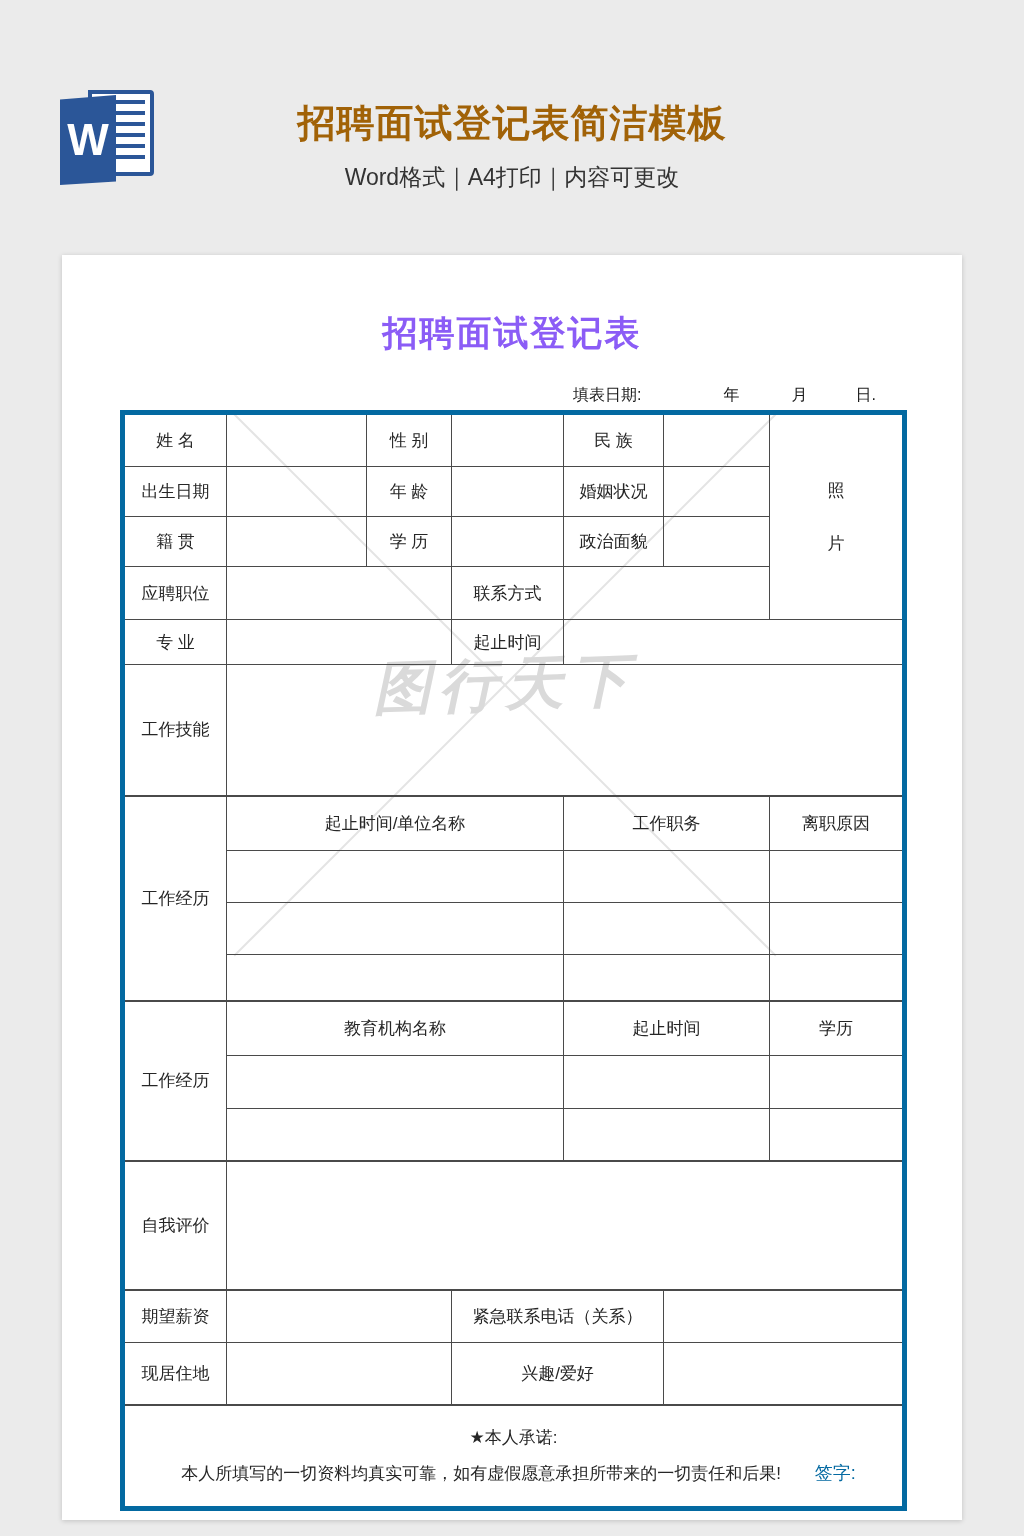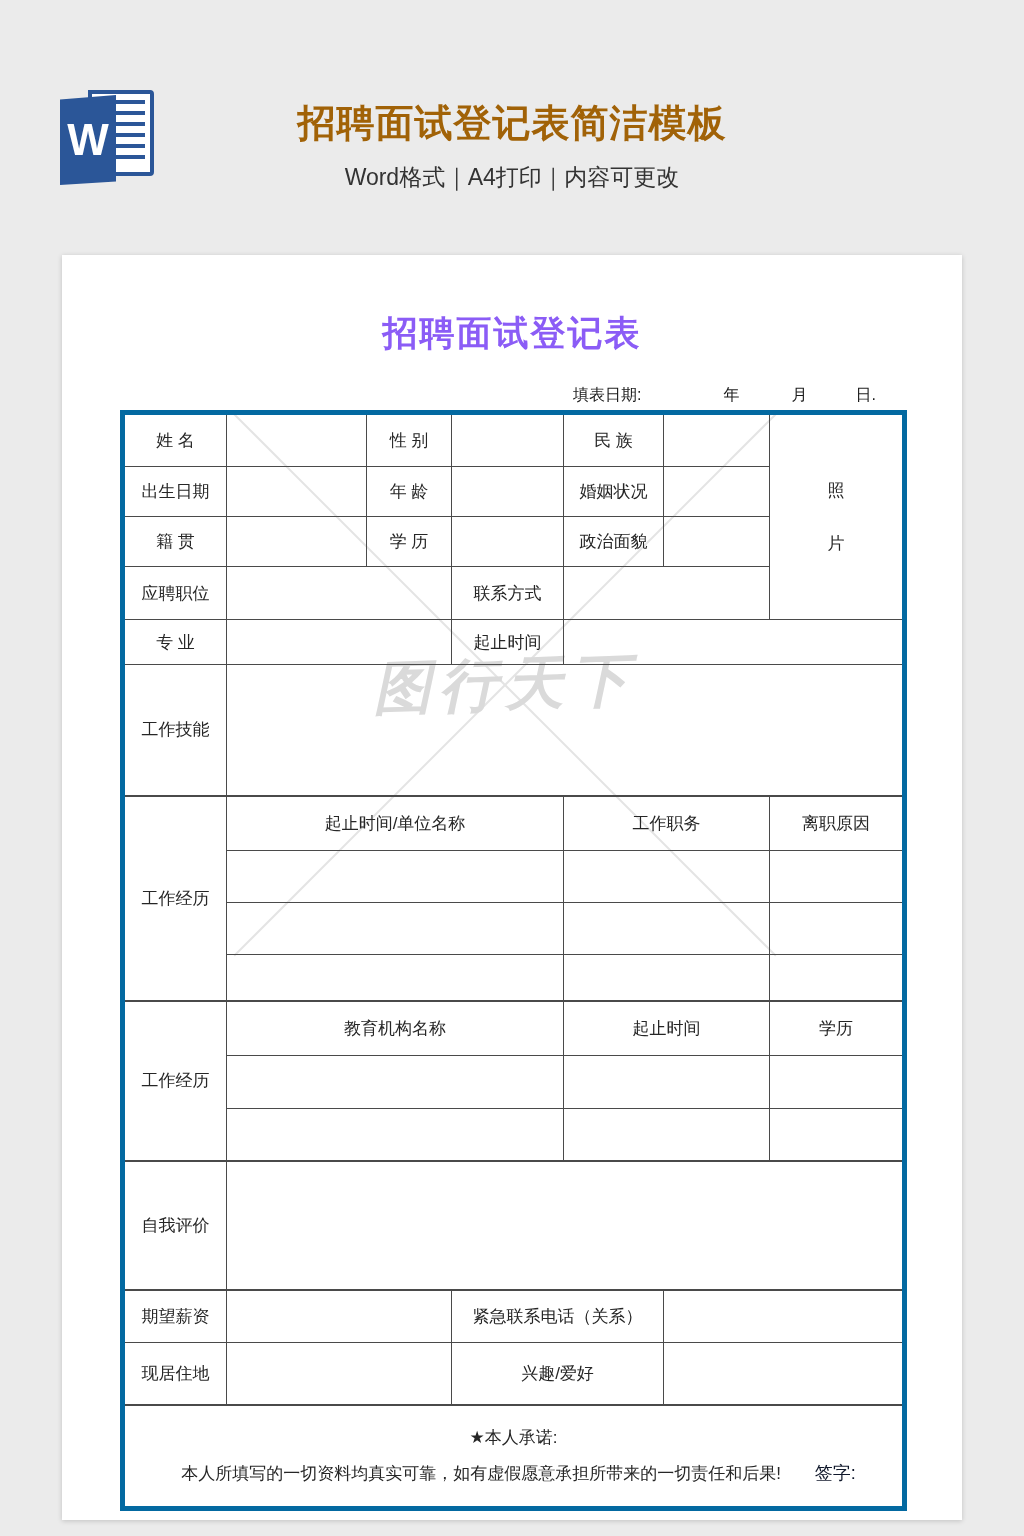--- a/index.html
+++ b/index.html
@@ -96,21 +96,21 @@
   tr.sec td { border-top-width: 2px; margin-top: 29px; }
 
   td.photo-cell { color: #a8a8a8; font-size: 17px; }
   .photo-stack { display: flex; flex-direction: column; align-items: center; gap: 30px; }
 
   td.commit-cell {
     text-align: left; vertical-align: middle;
     padding: 10px 12px; font-size: 16px; color: #2b2b2b; line-height: 2.0;
   }
   .commit-body { padding-left: 10px; }
-  .sign-label { font-size: 18px; margin-left: 34px; color: #0f172a; }
+  .sign-label { font-size: 18px; margin-left: 34px; color: #0369a1; }
 </style>
 </head>
 <body>
 
 <div class="site-header">
   <div class="word-icon">
     <div class="icon-page">
       <div class="icon-lines"></div>
     </div>
     <div class="icon-w">W</div>

